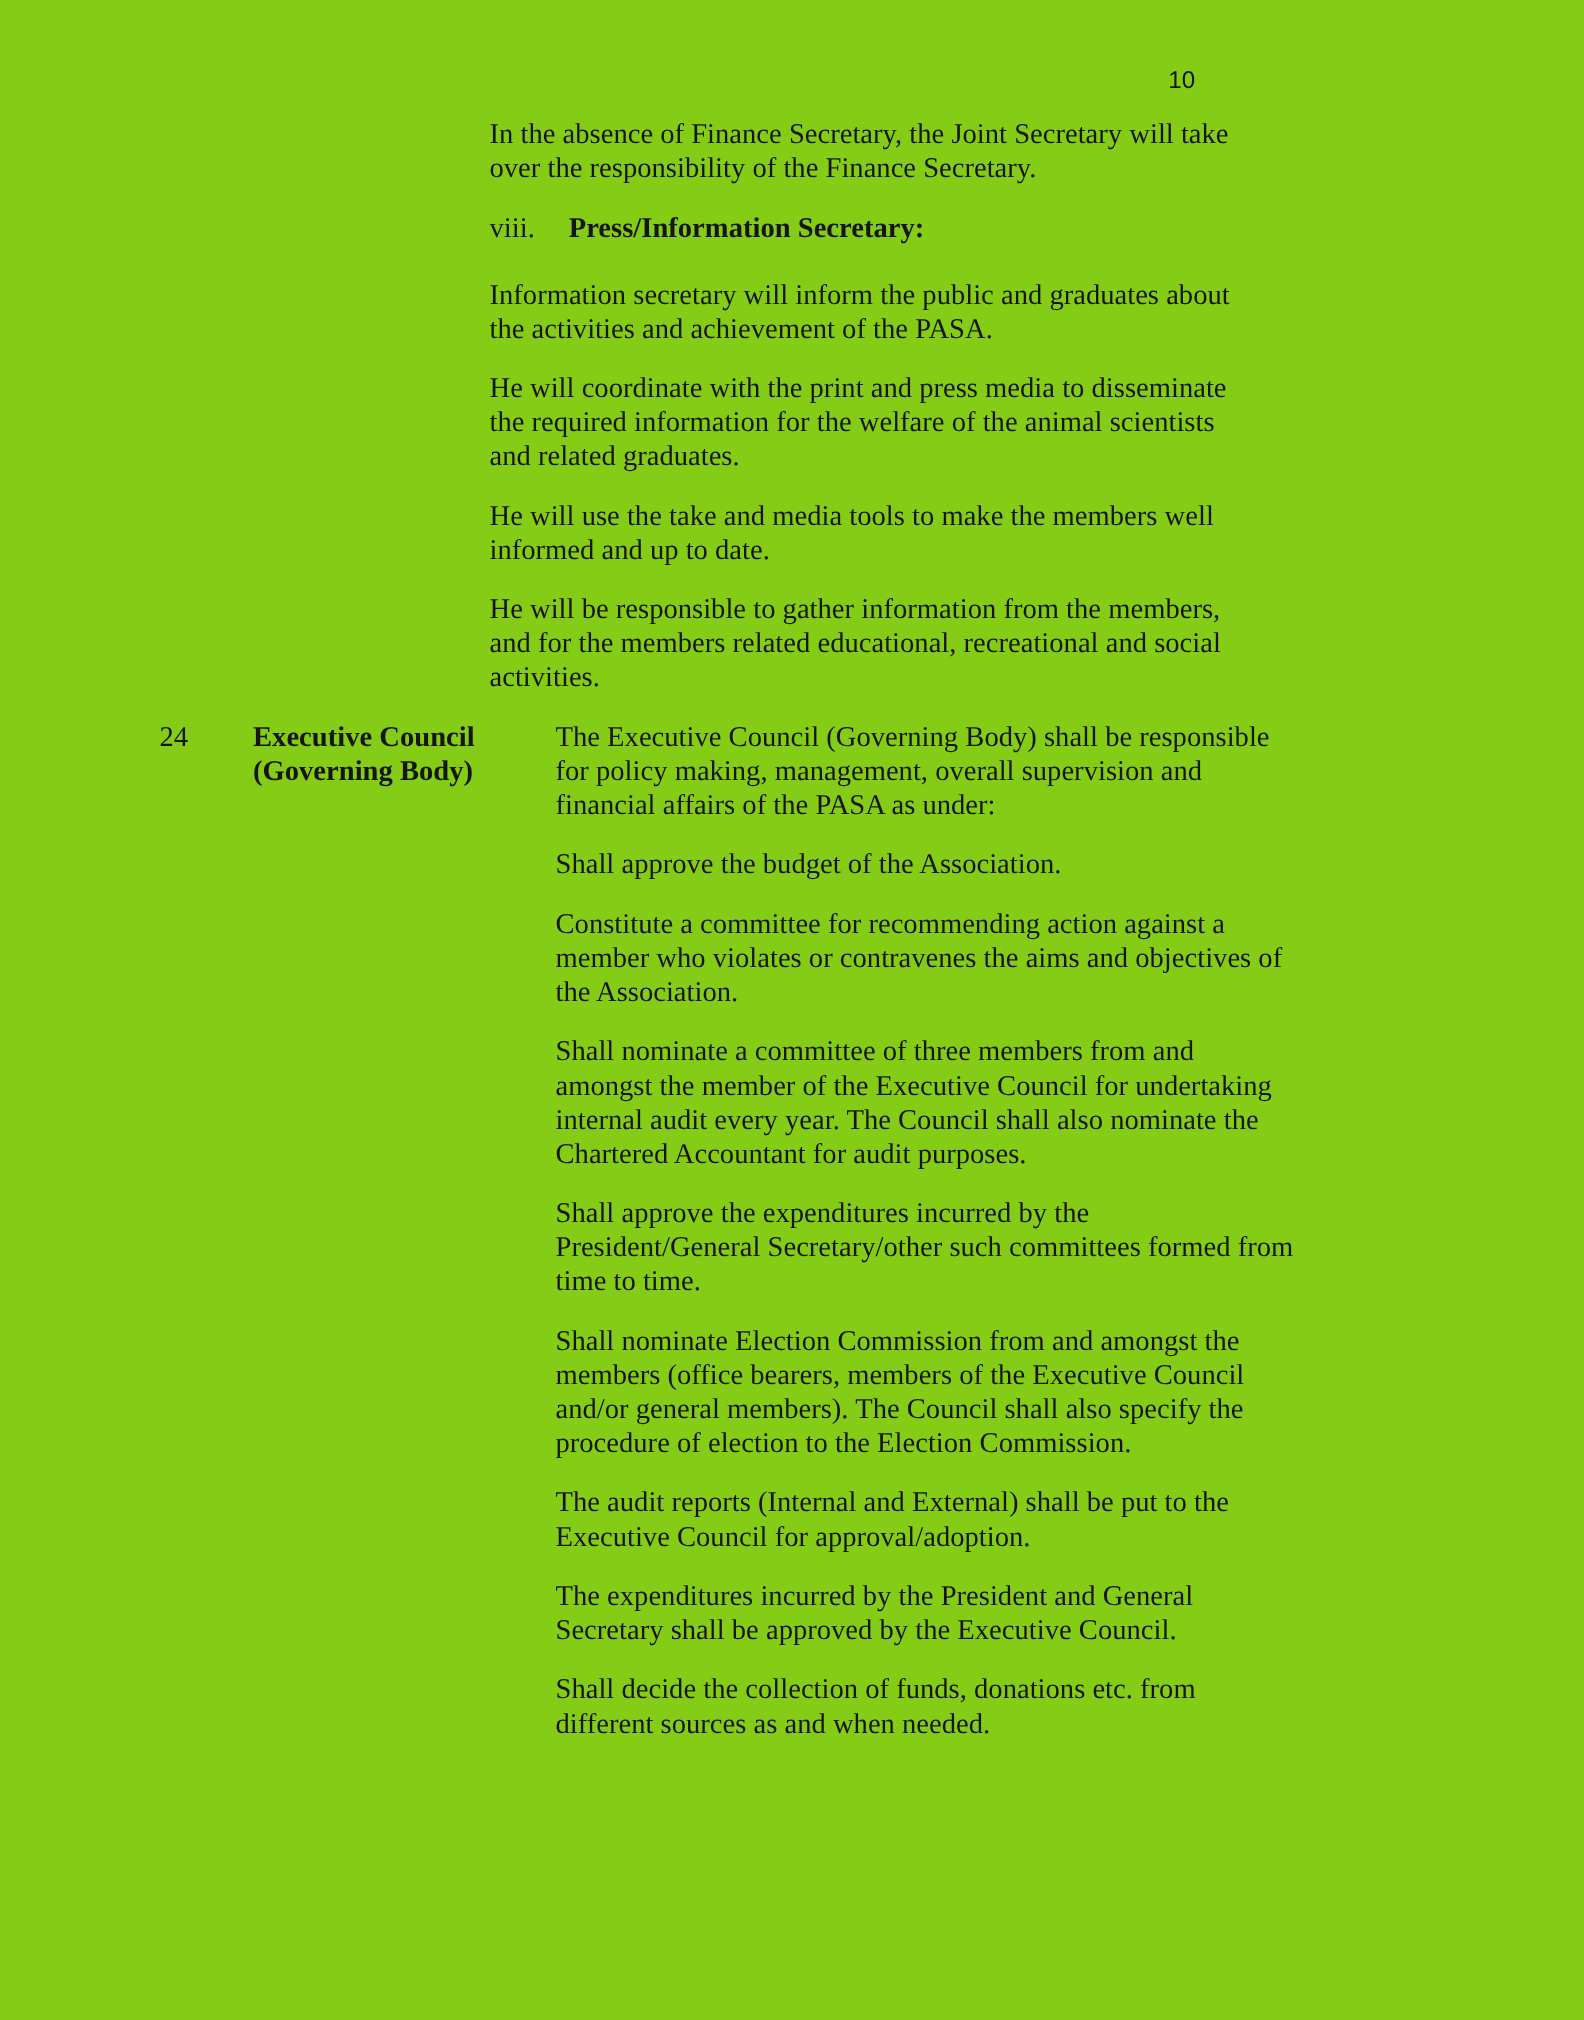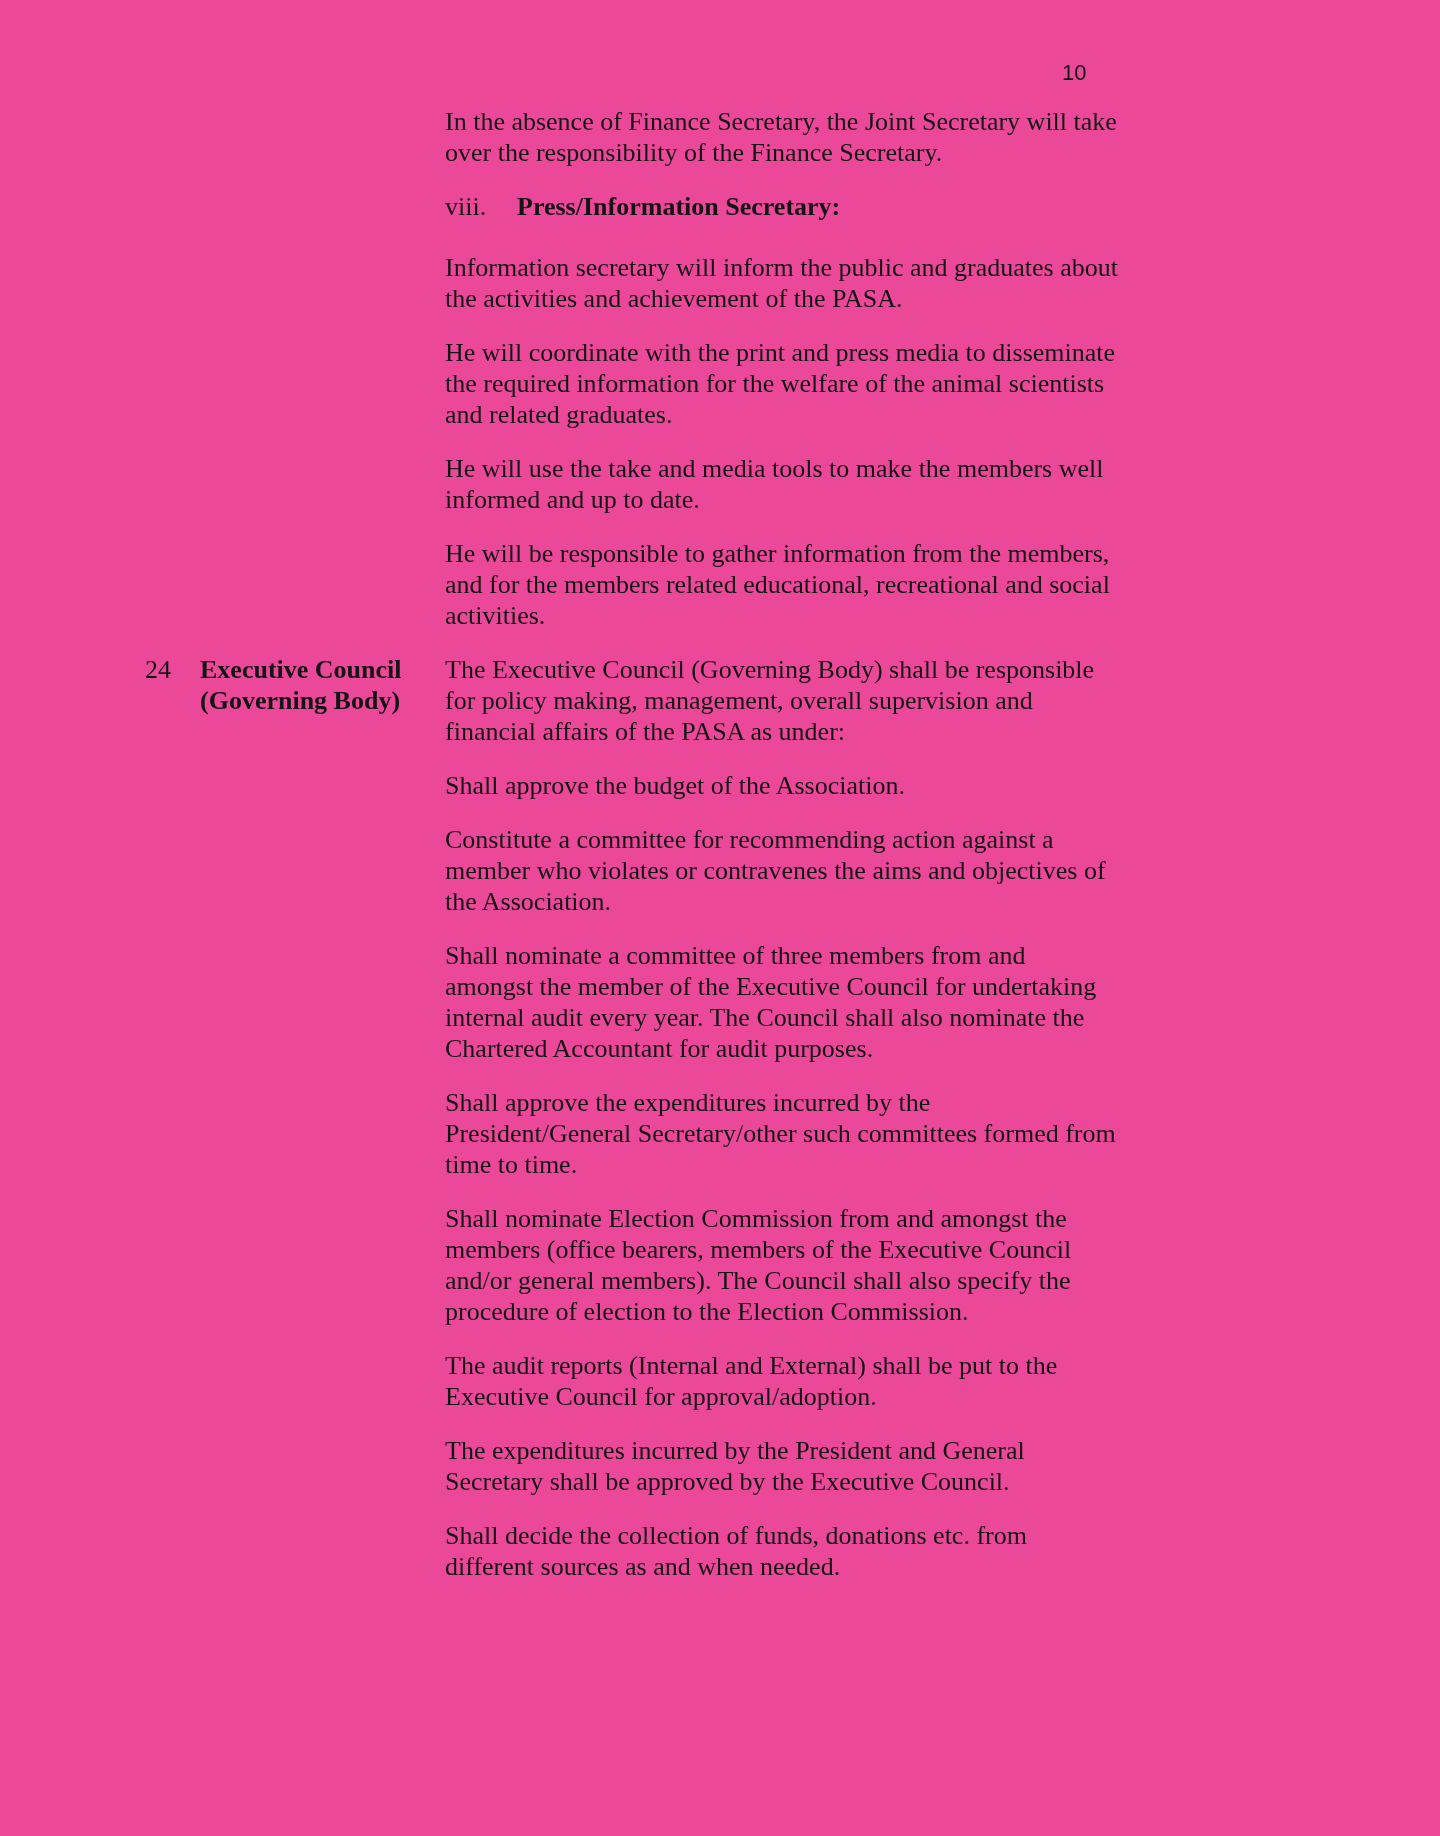--- a/index.html
+++ b/index.html
@@ -1,21 +1,21 @@
 <!DOCTYPE html>
 <html><head>
 <meta charset="utf-8">
 <style>
   * { margin: 0; padding: 0; box-sizing: border-box; }
   html, body { background: #ffffff; }
   .page {
     position: relative;
     width: 1440px;
     height: 1836px;
-    background: #ec4899;
+    background: #84cc16;
     overflow: hidden;
     font-family: "Liberation Serif", serif;
     font-size: 26px;
     line-height: 31px;
     color: #151515;
   }
   .page-number {
     position: absolute;
     top: 60px;
     left: 1062px;
@@ -38,20 +38,21 @@
     display: flex;
     margin-top: 8px;
     margin-bottom: 30px;
   }
   .numeral { width: 72px; flex: 0 0 72px; }
   .section-heading { font-weight: bold; }
 
   .item-row {
     display: flex;
     margin-left: 145px;
+    gap: 30px;
   }
   .item-num { width: 55px; flex: 0 0 55px; }
   .item-label {
     width: 245px;
     flex: 0 0 245px;
     font-weight: bold;
     padding-right: 18px;
   }
   .item-body { width: 675px; flex: 0 0 675px; }
   .item-body .para { margin-left: 0; width: 675px; }

